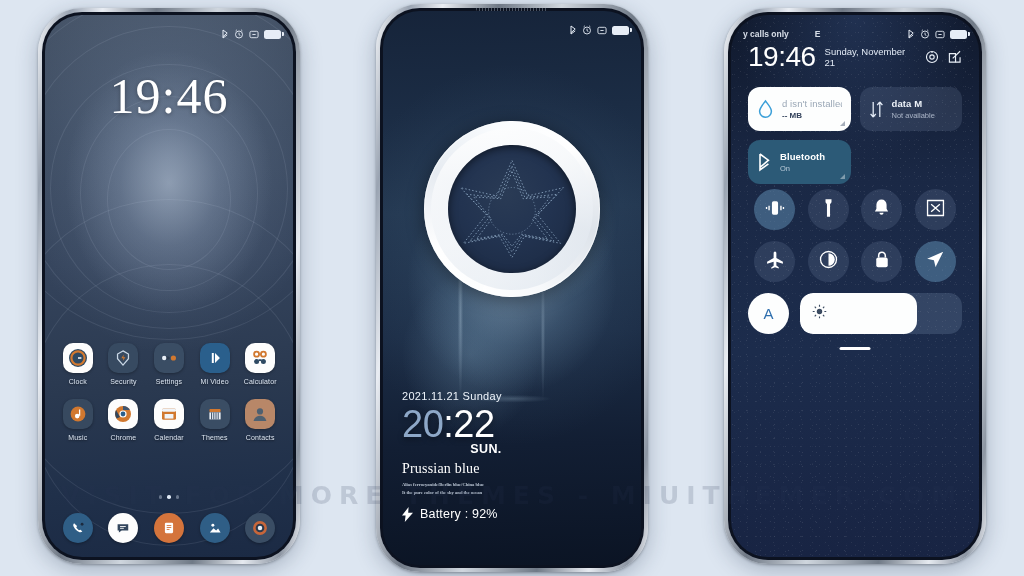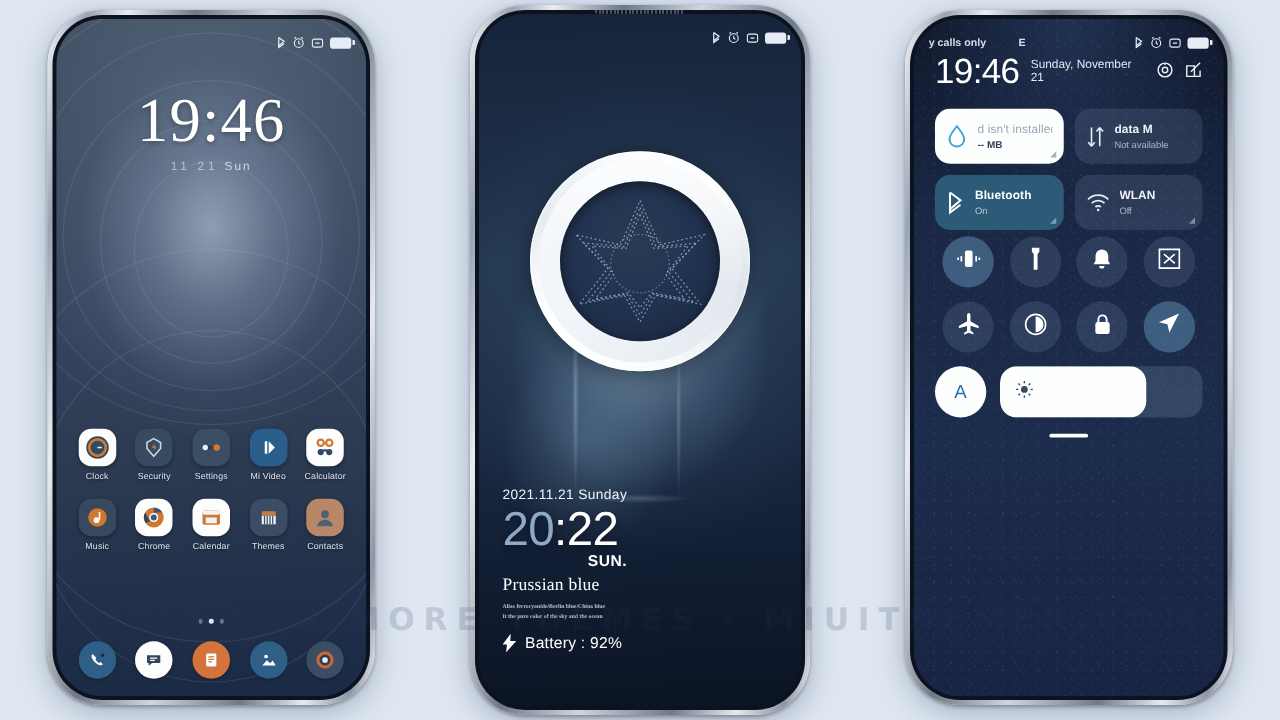--- a/index.html
+++ b/index.html
@@ -332,23 +332,20 @@
                   <rect x="1" y="1.6" width="10" height="7.8" rx="1.8" stroke="#e7edf6" stroke-width="1.1" fill="none"></rect>
                   <path d="M4 5.5h4" stroke="#e7edf6" stroke-width="1.1"></path>
                 </svg>
             </span>
             <span class="batt"></span>
           </div>
         </div>
 
         <div class="clock1">
           <div class="t">19:46</div>
-          <div class="d">
-            <span class="mmdd">11 21</span><span>Sun</span>
-          </div>
         </div>
 
         <div class="grid1">
 
           <div class="appcell">
             <div class="appicon" style="background:#fdfdfd">
               <svg width="22" height="22" viewBox="0 0 22 22">
                   <circle cx="11" cy="11" r="9" fill="#2f4a63"></circle>
                   <circle cx="11" cy="11" r="6.6" fill="none" stroke="#d1782f" stroke-width="2.2"></circle>
                   <path d="M11 11h3.4" stroke="#fff" stroke-width="1.3"></path>
@@ -669,35 +666,20 @@
                   <path d="M2 2l8.4 6.2L2 15.4M2 2v16l8.4-6.2" stroke="#fff" stroke-width="1.6" fill="none"></path>
                 </svg>
             </span>
             <span class="ttxt">
               <div class="tt">Bluetooth</div>
               <div class="ts">On</div>
             </span>
             <span class="corner"></span>
           </div>
 
-          <div class="tile off">
-            <span class="ticon">
-              <svg width="19" height="16" viewBox="0 0 20 16">
-                  <path d="M1.5 5.4A12 12 0 0118.5 5.4" stroke="#e3ebf6" stroke-width="1.5" fill="none"></path>
-                  <path d="M4.6 8.6a7.6 7.6 0 0110.8 0" stroke="#e3ebf6" stroke-width="1.5" fill="none"></path>
-                  <path d="M7.7 11.8a3.3 3.3 0 014.6 0" stroke="#e3ebf6" stroke-width="1.5" fill="none"></path>
-                  <circle cx="10" cy="14.3" r="1.1" fill="#e3ebf6"></circle>
-                </svg>
-            </span>
-            <span class="ttxt">
-              <div class="tt">WLAN</div>
-              <div class="ts">Off</div>
-            </span>
-            <span class="corner"></span>
-          </div>
         </div>
 
         <div class="toggles">
           <div class="tog active">
             <span>
               <svg width="20" height="18" viewBox="0 0 22 20">
                   <rect x="7.6" y="2.6" width="6.8" height="14.8" rx="1.8" fill="#fff"></rect>
                   <path d="M4.4 7.6v4.8M1.6 8.8v2.4M17.6 7.6v4.8M20.4 8.8v2.4" stroke="#fff" stroke-width="1.5"></path>
                 </svg>
             </span>

